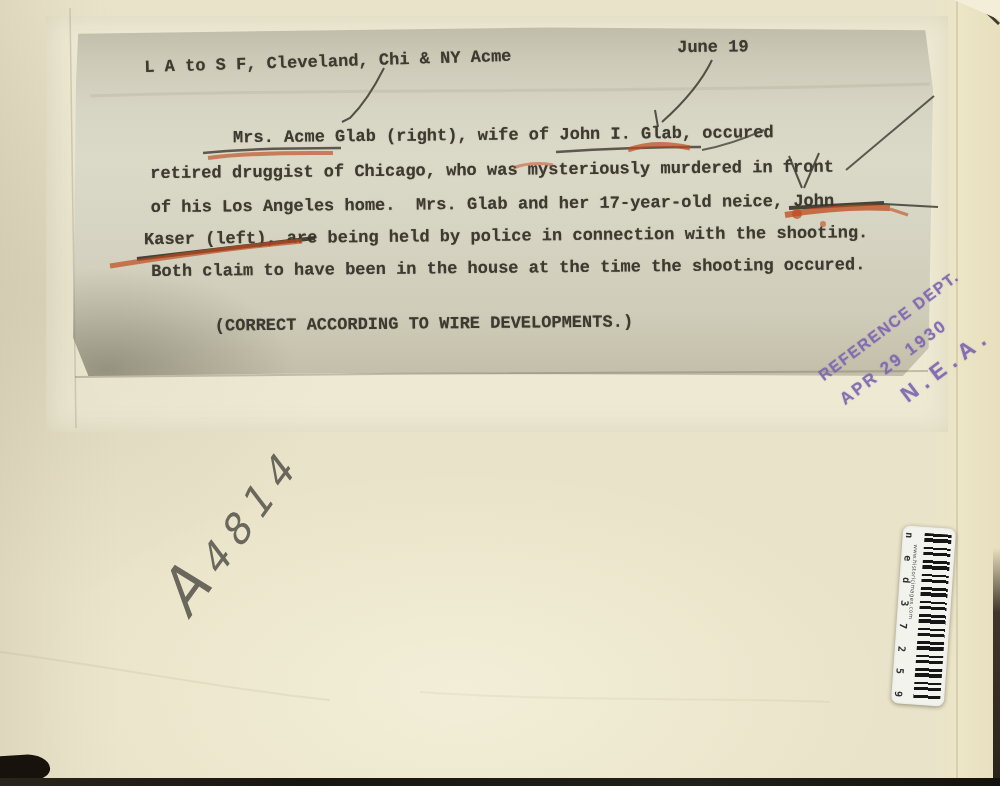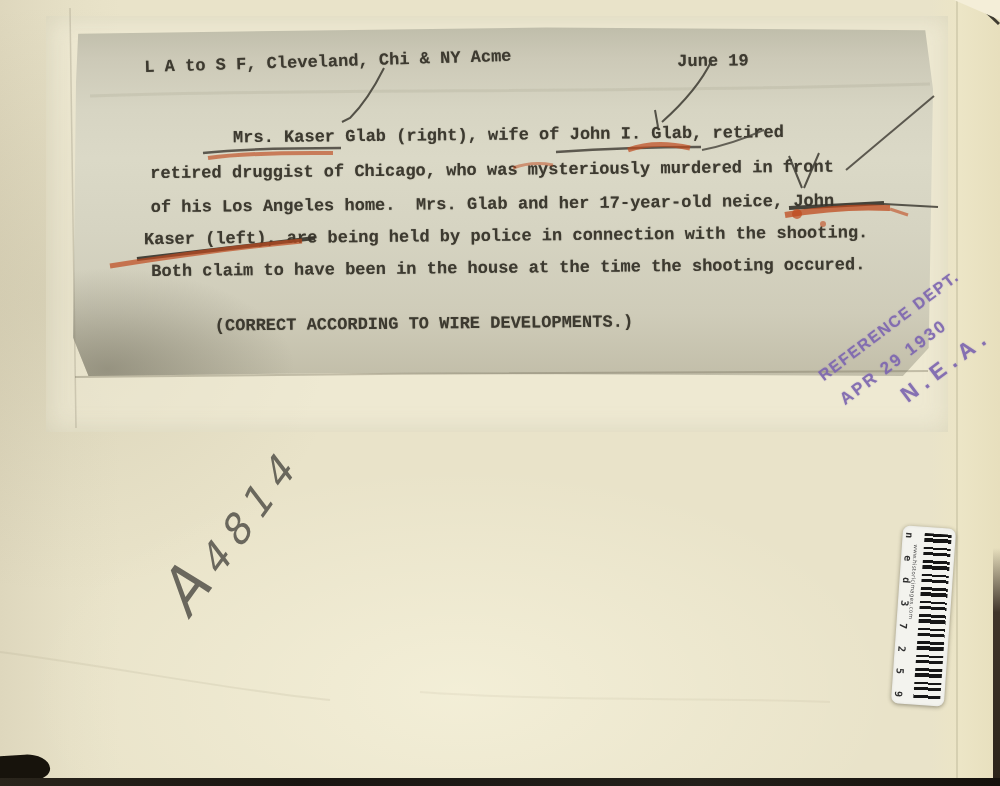--- a/index.html
+++ b/index.html
@@ -81,22 +81,22 @@
 <body>
 
 <div class="page">
 
   <div class="halo"></div>
 
   <div class="slip"></div>
 
   <div class="typed">
     <div class="tline" style="left:145px; top:53px; transform:rotate(-1.2deg);">L A to S F, Cleveland, Chi &amp; NY Acme</div>
-    <div class="tline" style="left:678px; top:56px;font-family:Liberation Mono, monospace;">June 19</div>
-    <div class="tline" style="left:233px; top:128px;"><span>Mrs. Kaser</span><span> Glab (right), wife of </span><span>John I. Glab</span><span>, retired</span></div>
+    <div class="tline" style="left:678px; top:42px;font-family:Liberation Mono, monospace;">June 19</div>
+    <div class="tline" style="left:233px; top:128px;"><span>Mrs. Acme</span><span> Glab (right), wife of </span><span>John I. Glab</span><span>, occured</span></div>
     <div class="tline" style="left:150px; top:163px;">retired druggist of Chicago, who was mysteriously murdered in front</div>
     <div class="tline" style="left:150px; top:197px;"><span>of his Los Angeles home.  Mrs. Glab and her 17-year-old neice, </span><span>John</span></div>
     <div class="tline" style="left:143px; top:229px;"><span>Kaser (left),</span><span> are being held by police in connection with the shooting.</span></div>
     <div class="tline" style="left:150px; top:261px;">Both claim to have been in the house at the time the shooting occured.</div>
     <div class="tline" style="left:213px; top:316px;">(CORRECT ACCORDING TO WIRE DEVELOPMENTS.)</div>
   </div>
 
   <svg class="ink-svg" width="1000" height="786" viewBox="0 0 1000 786">
 
     <path d="M 70,8 C 72,150 74,300 76,428" stroke="#8a8672" stroke-width="1.5" fill="none" opacity="0.3"></path>

